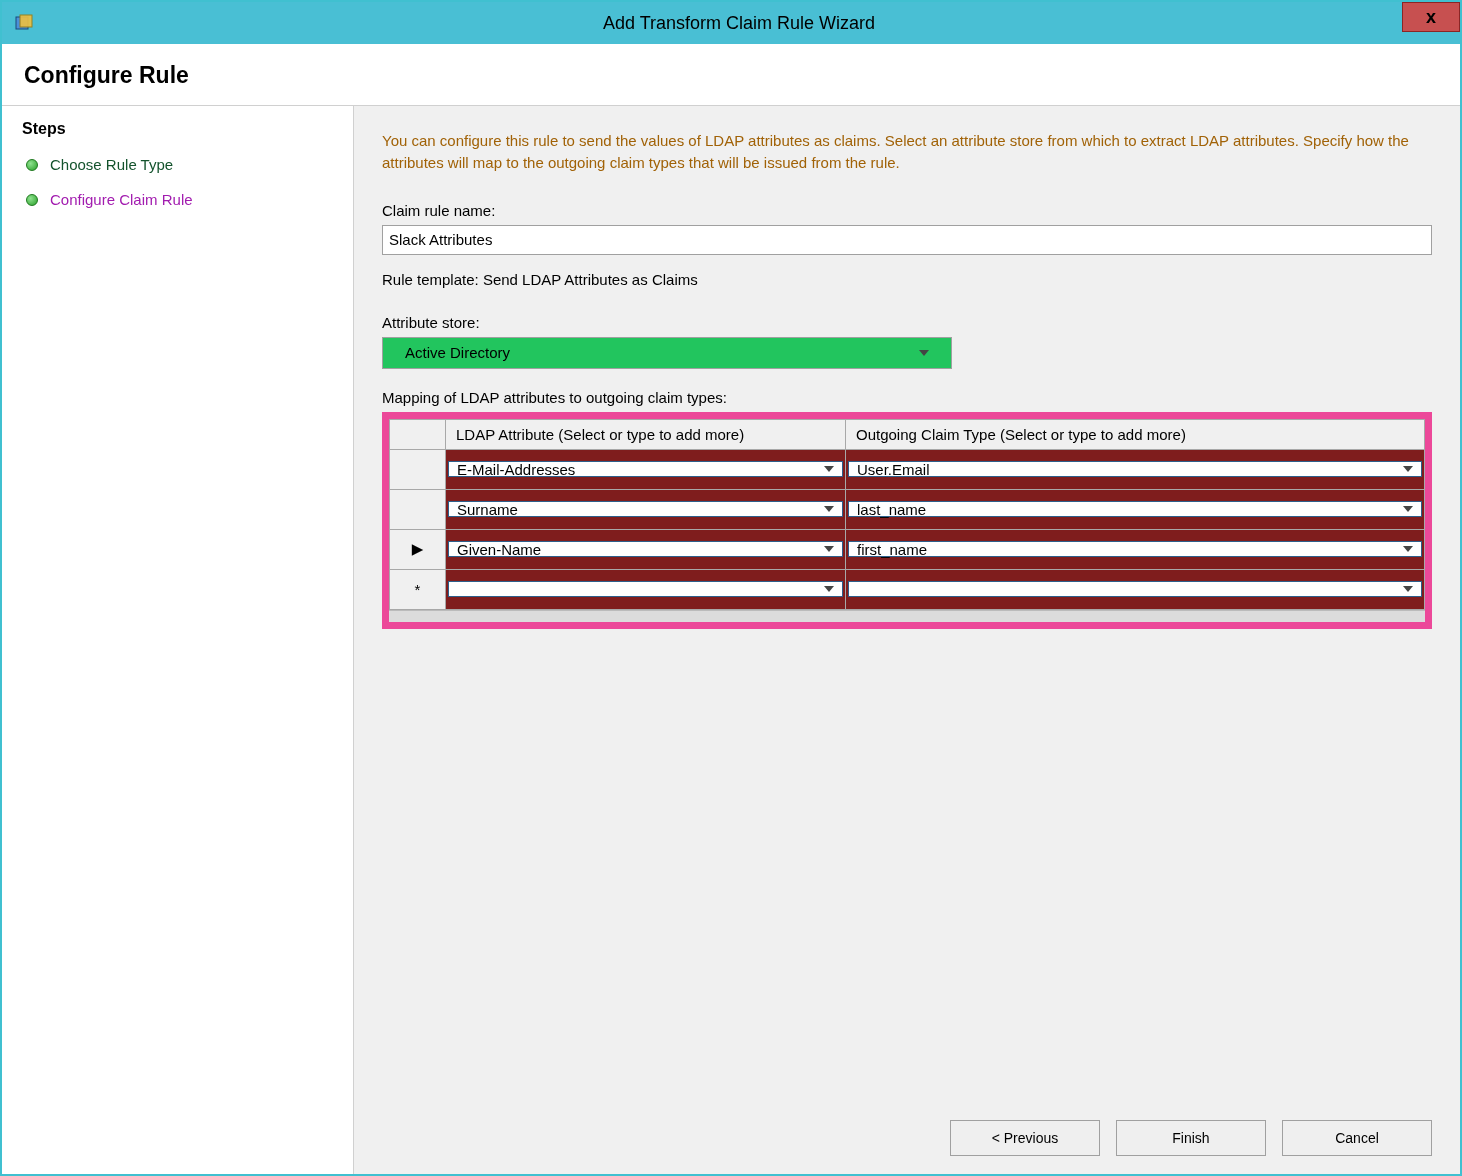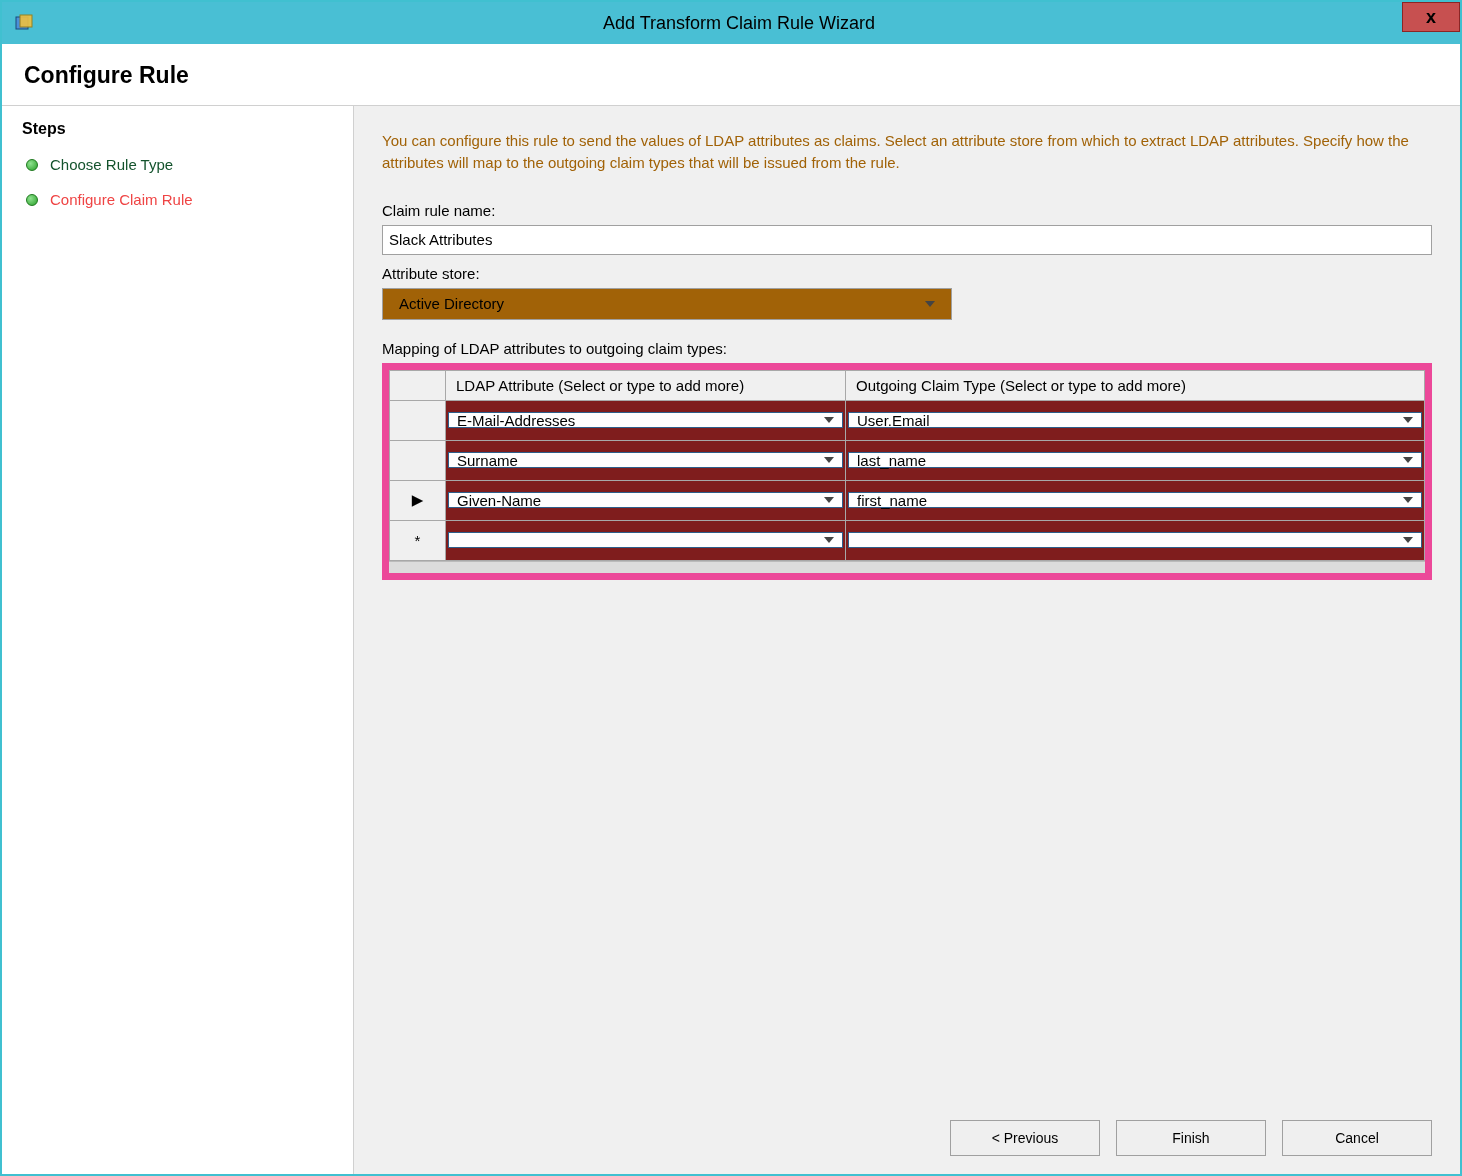--- a/index.html
+++ b/index.html
@@ -91,21 +91,21 @@
   .step .dot {
     width: 12px;
     height: 12px;
     border-radius: 50%;
     background: radial-gradient(circle at 35% 35%, #8fe28f, #2aa02a);
     border: 1px solid #1e7a1e;
     margin-right: 12px;
     flex-shrink: 0;
   }
   .step-link { color: #14532d; }
-  .step-current { color: #ef4444; }
+  .step-current { color: #a21caf; }
   .main {
     flex: 1;
     background: #f0f0f0;
     padding: 24px 28px 18px 28px;
     display: flex;
     flex-direction: column;
     position: relative;
   }
   .intro {
     font-size: 15px;
@@ -121,25 +121,25 @@
     padding: 3px 6px;
     font-size: 15px;
     font-family: inherit;
     background: #fff;
   }
   .template-line { margin: 16px 0 16px 0; }
   .combo {
     width: 570px;
     height: 32px;
     border: 1px solid #a0a0a0;
-    background: #a16207;
+    background: #22c55e;
     display: flex;
     align-items: center;
     justify-content: space-between;
-    padding: 0 16px;
+    padding: 0 22px;
     cursor: pointer;
   }
   .caret {
     width: 0; height: 0;
     border-left: 5px solid transparent;
     border-right: 5px solid transparent;
     border-top: 6px solid #444;
   }
   .mapping-label { margin: 20px 0 6px 0; }
   .grid-wrap {
@@ -246,20 +246,21 @@
       </div>
     </div>
 
     <div class="main">
 
       <div class="intro">You can configure this rule to send the values of LDAP attributes as claims. Select an attribute store from which to extract LDAP attributes. Specify how the attributes will map to the outgoing claim types that will be issued from the rule.</div>
 
       <div class="label">Claim rule name:</div>
       <input class="textinput" type="text" value="Slack Attributes" style="">
 
+      <div class="template-line">Rule template: Send LDAP Attributes as Claims</div>
 
       <div class="label">Attribute store:</div>
       <div class="combo">
         <span>Active Directory</span>
         <span class="caret"></span>
       </div>
 
       <div class="mapping-label">Mapping of LDAP attributes to outgoing claim types:</div>
 
       <div class="grid-wrap">

